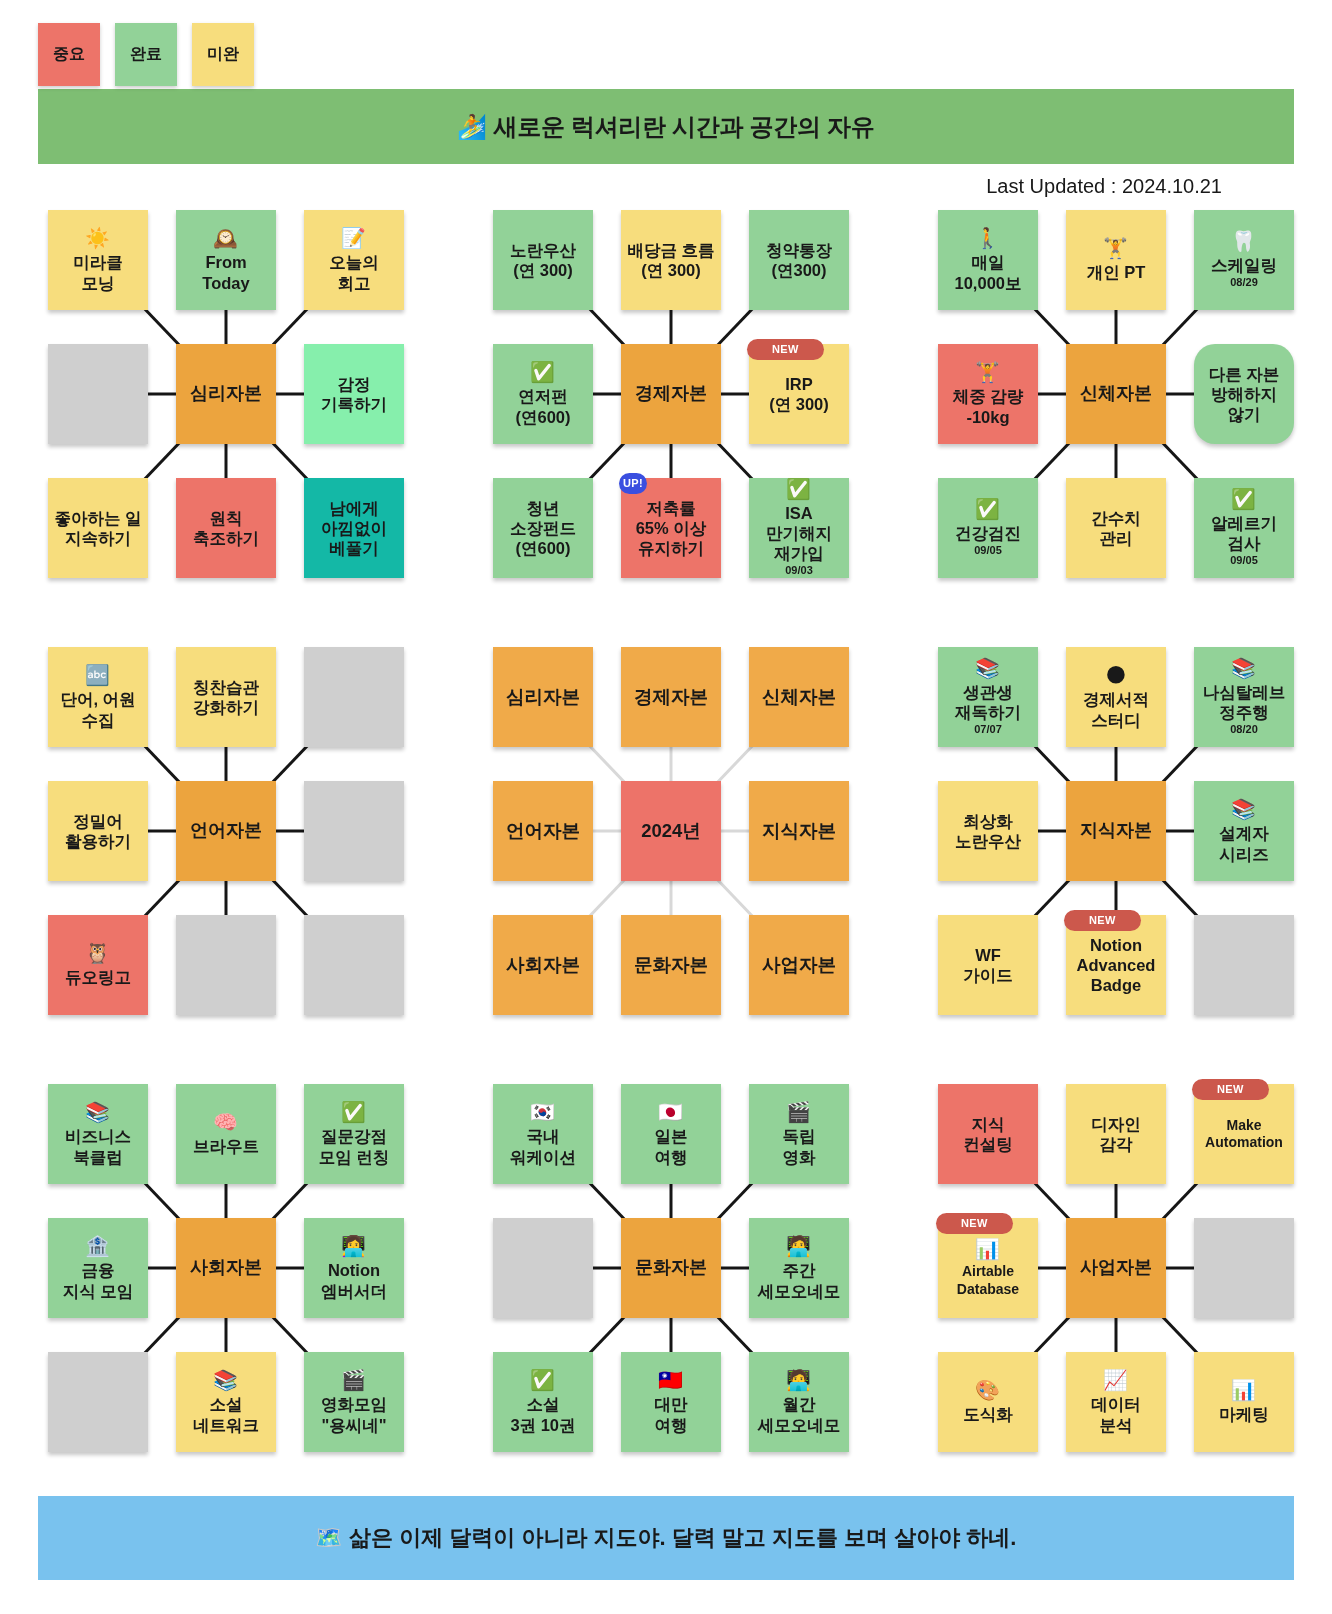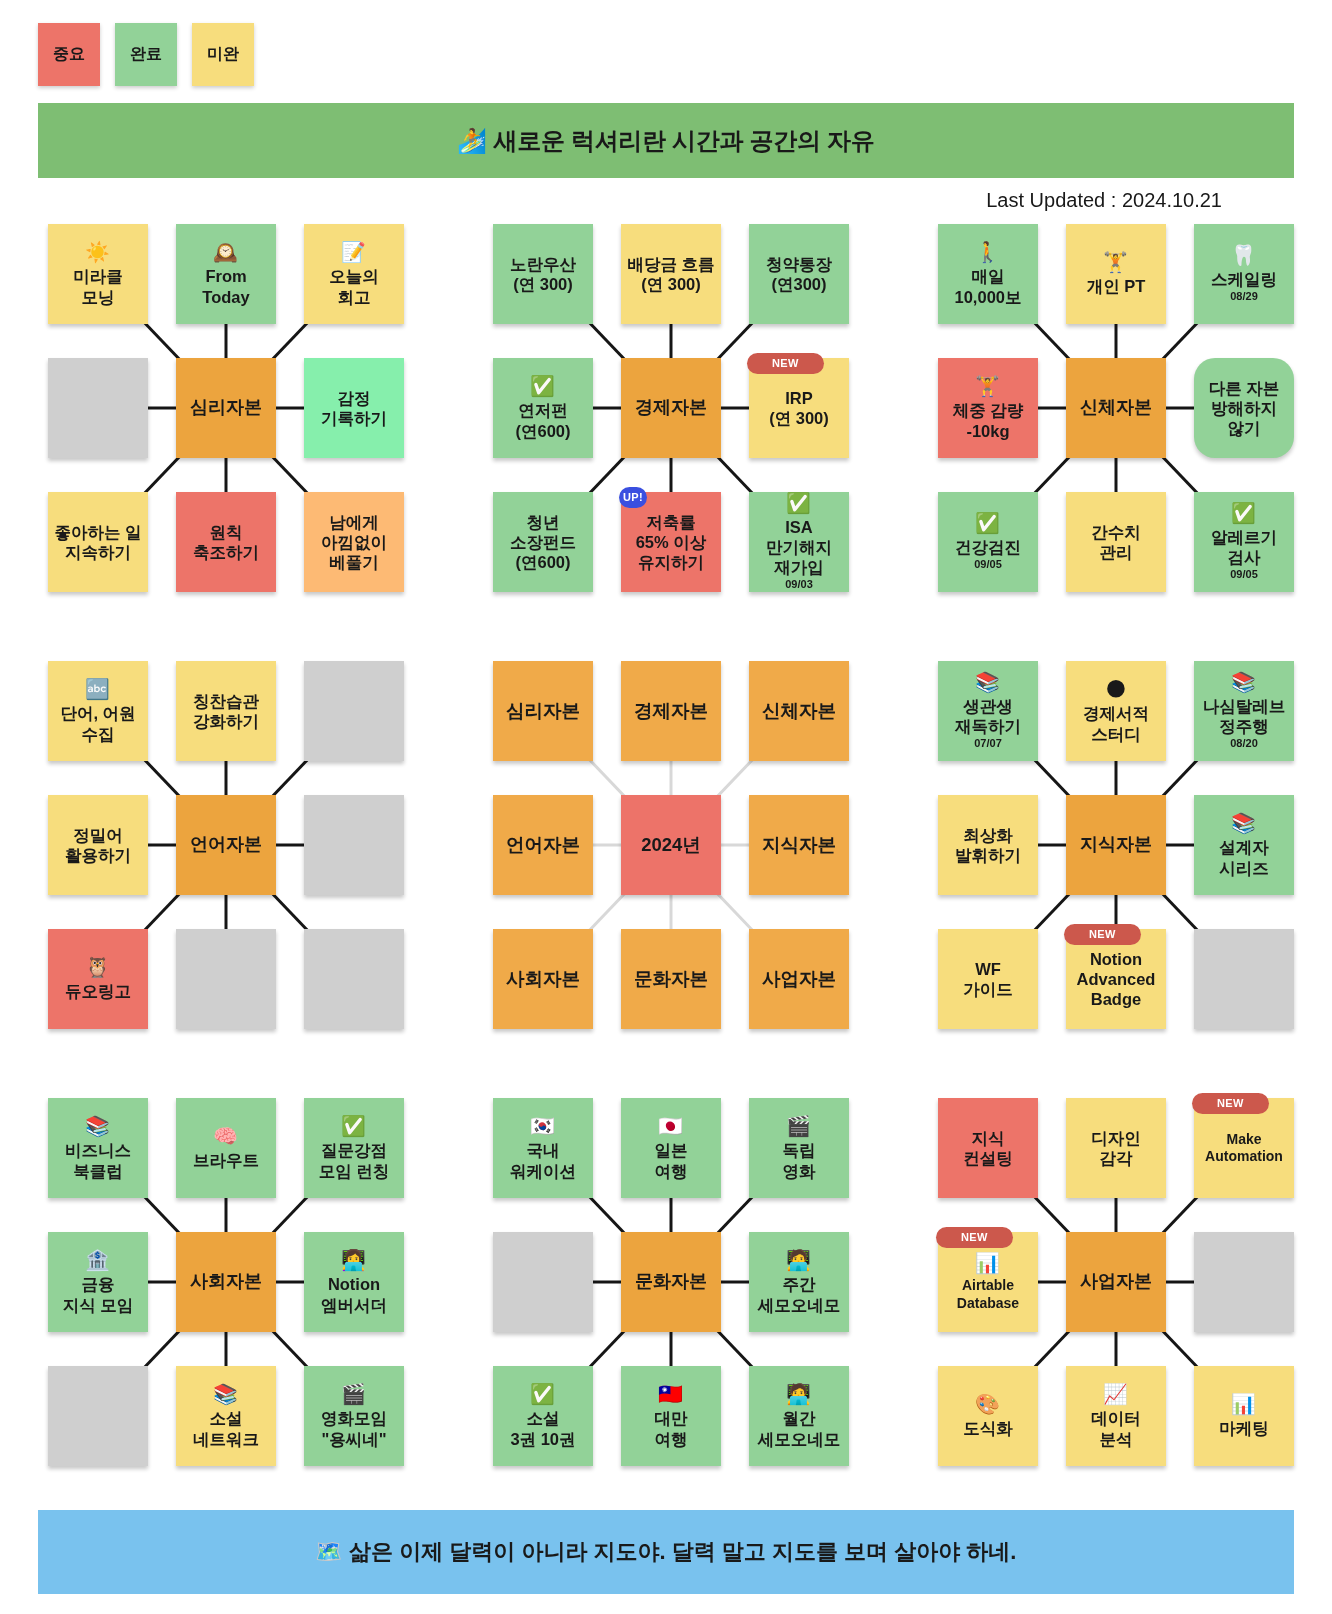--- a/index.html
+++ b/index.html
@@ -11,21 +11,21 @@
   }
   .page { padding:23px 38px 21px; }
 
   .legend { display:flex; gap:15px; }
   .legend-item {
     width:62px; height:63px; display:flex; align-items:center; justify-content:center;
     font-size:16px; font-weight:700; box-shadow:0 2px 4px rgba(0,0,0,.2);
   }
 
   .banner {
-    margin-top:17px; height:75px; display:flex; align-items:center; justify-content:center;
+    margin-top:3px; height:75px; display:flex; align-items:center; justify-content:center;
     font-size:24px; font-weight:700; letter-spacing:-0.3px;
   }
   .last-updated { margin-top:9px; padding-right:72px; text-align:right; font-size:20px; line-height:26px; }
 
   .grids {
     margin-top:11px; margin-left:10px;
     display:grid; grid-template-columns:repeat(3,356px);
     column-gap:89px; row-gap:69px;
   }
   .mandala {
@@ -93,21 +93,21 @@
         <div class="cell" style="background: rgb(247, 221, 125);"><span class="icon-line">📝</span><span class="note-text">오늘의
 회고</span></div>
         <div class="cell" style="background: rgb(207, 207, 207);"></div>
         <div class="cell center" style="background: rgb(236, 164, 62);"><span class="note-text">심리자본</span></div>
         <div class="cell" style="background: #86efac;"><span class="note-text">감정
 기록하기</span></div>
         <div class="cell" style="background: rgb(247, 221, 125);"><span class="note-text">좋아하는 일
 지속하기</span></div>
         <div class="cell" style="background: rgb(237, 116, 105);"><span class="note-text">원칙
 축조하기</span></div>
-        <div class="cell" style="background: #fdba74;"><span class="note-text">남에게
+        <div class="cell" style="background: #14b8a6;"><span class="note-text">남에게
 아낌없이
 베풀기</span></div>
       </div>
       <div class="mandala">
         <svg class="links" viewBox="0 0 356 368">
           <line x1="178" y1="184" x2="50" y2="50" stroke="#161616" stroke-width="3"></line>
           <line x1="178" y1="184" x2="178" y2="50" stroke="#161616" stroke-width="3"></line>
           <line x1="178" y1="184" x2="306" y2="50" stroke="#161616" stroke-width="3"></line>
           <line x1="178" y1="184" x2="50" y2="184" stroke="#161616" stroke-width="3"></line>
           <line x1="178" y1="184" x2="306" y2="184" stroke="#161616" stroke-width="3"></line>
@@ -219,21 +219,21 @@
           <line x1="178" y1="184" x2="178" y2="318" stroke="#161616" stroke-width="3"></line>
           <line x1="178" y1="184" x2="306" y2="318" stroke="#161616" stroke-width="3"></line>
         </svg>
         <div class="cell" style="background: rgb(146, 210, 152);"><span class="icon-line">📚</span><span class="note-text">생관생
 재독하기</span><span class="date-line">07/07</span></div>
         <div class="cell" style="background: rgb(247, 221, 125);"><span class="icon-line">🌑</span><span class="note-text">경제서적
 스터디</span></div>
         <div class="cell" style="background: rgb(146, 210, 152);"><span class="icon-line">📚</span><span class="note-text">나심탈레브
 정주행</span><span class="date-line">08/20</span></div>
         <div class="cell" style="background: rgb(247, 221, 125);"><span class="note-text">최상화
-발휘하기</span></div>
+노란우산</span></div>
         <div class="cell center" style="background: rgb(236, 164, 62);"><span class="note-text">지식자본</span></div>
         <div class="cell" style="background: rgb(146, 210, 152);"><span class="icon-line">📚</span><span class="note-text">설계자
 시리즈</span></div>
         <div class="cell" style="background: rgb(247, 221, 125);"><span class="note-text">WF
 가이드</span></div>
         <div class="cell" style="background: rgb(247, 221, 125);"><span class="badge" style="background: rgb(204, 88, 76);">NEW</span><span class="note-text">Notion
 Advanced
 Badge</span></div>
         <div class="cell" style="background: rgb(207, 207, 207);"></div>
       </div>

